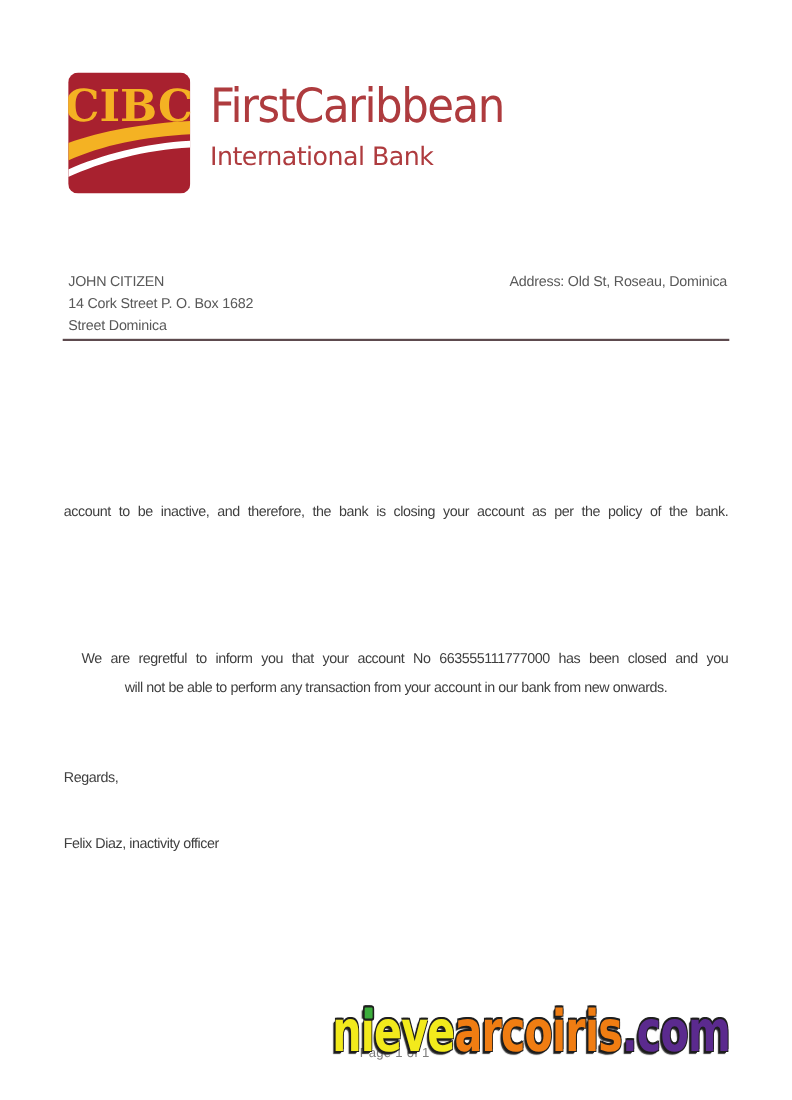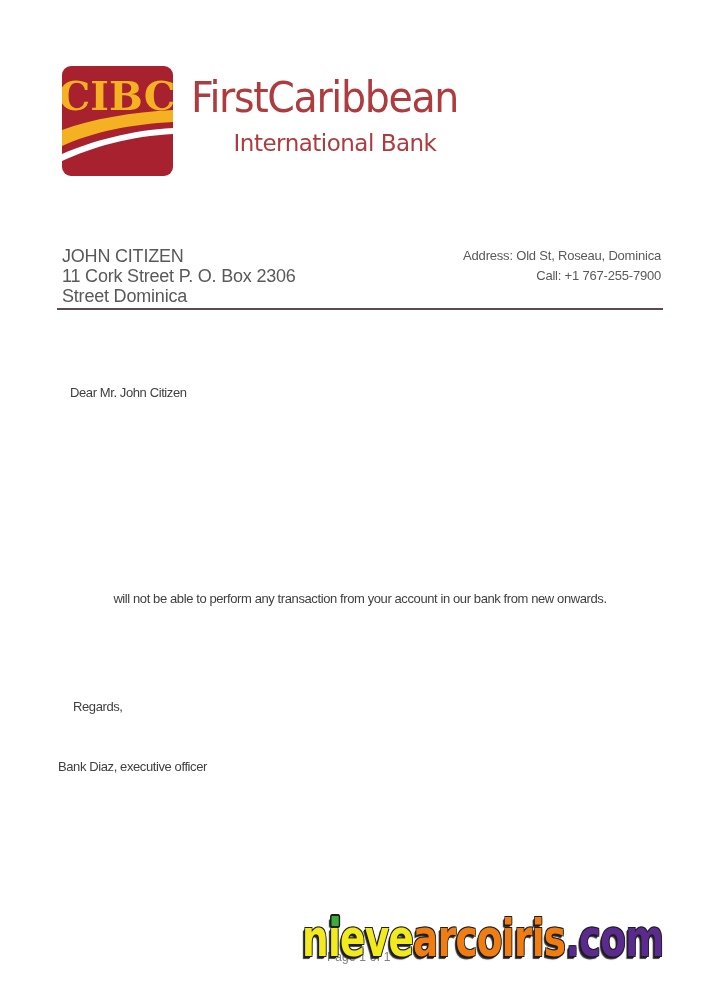--- a/index.html
+++ b/index.html
@@ -10,49 +10,49 @@
 
   
   .logo-svg{position:absolute;left:62px;top:66px;}
   .brand-name{
     position:absolute;left:191px;top:74px;
     font-family:"DejaVu Sans",sans-serif;font-size:43px;font-weight:500;
     letter-spacing:-1.5px;transform:scaleX(.92);transform-origin:left top;
     white-space:nowrap;line-height:1.1;
   }
   .brand-sub{
-    position:absolute;left:191px;top:131px;width:288px;text-align:center;
+    position:absolute;left:191px;top:131px;width:288px;
     font-family:"DejaVu Sans",sans-serif;font-size:23px;font-weight:500;
     letter-spacing:-0.5px;line-height:1.1;
   }
 
   
   .sender{
     position:absolute;left:62px;top:246px;
-    font-size:18px;line-height:20px;color:#595959;letter-spacing:-0.2px;
+    font-size:13px;line-height:20px;color:#595959;letter-spacing:-0.2px;
   }
   .contact{
     position:absolute;right:59px;top:246px;text-align:right;
     font-size:13px;line-height:20px;color:#595959;letter-spacing:-0.2px;
   }
   .divider{
     position:absolute;left:57px;top:308px;width:606px;height:2px;
     background:#5d4a4e;
   }
 
   
   .body-text{color:#3f3f3f;font-size:13px;letter-spacing:-0.4px;line-height:26px;}
   .salutation{position:absolute;left:58px;top:380px;width:604px;text-indent:12px;}
   .para{position:absolute;left:58px;width:604px;}
   .para1{top:452px;}
   .para2{top:586px;}
   .jline{text-align:justify;text-align-last:justify;}
   .jline.first{text-indent:16px;}
   .lline{text-align:center;}
-  .closing{position:absolute;left:58px;top:694px;margin-left:15px;}
+  .closing{position:absolute;left:58px;top:694px;}
   .signature{position:absolute;left:58px;top:754px;}
 
   
   .page-number{
     position:absolute;left:327px;top:950px;z-index:1;
     font-size:12px;color:#7f7f7f;letter-spacing:0.2px;
   }
   .watermark{
     position:absolute;left:302px;top:912px;z-index:2;
     font-family:"DejaVu Sans",sans-serif;font-weight:bold;font-size:52px;
@@ -87,42 +87,42 @@
         <path d="M0,88 C30,75 70,64 111,62 L111,68 C70,70 30,81 0,95 Z" fill="#FFFFFF"></path>
       </g>
       <text x="55" y="44" text-anchor="middle" font-family="DejaVu Serif, serif" font-weight="bold" font-size="40" fill="#F4B223">CIBC</text>
     </svg>
     <div class="brand-name" style="color: rgb(174, 59, 62);">FirstCaribbean</div>
     <div class="brand-sub" style="color: rgb(174, 59, 62);">International Bank</div>
   </div>
 
   <div class="sender">
     <div>JOHN CITIZEN</div>
-    <div>11 Cork Street P. O. Box 2306</div>
+    <div>14 Cork Street P. O. Box 1682</div>
     <div>Street Dominica</div>
   </div>
 
   <div class="contact">
     <div>Address: Old St, Roseau, Dominica</div>
-    <div>Call: +1 767-255-7900</div>
   </div>
 
   <div class="divider"></div>
 
-  <div class="salutation body-text">Dear Mr. John Citizen</div>
 
   <div class="para para1 body-text">
+    <div class="jline">account to be inactive, and therefore, the bank is closing your account as per the policy of the bank.</div>
   </div>
 
   <div class="para para2 body-text">
+    <div class="jline first">We are regretful to inform you that your account No 663555111777000 has been closed and you</div>
     <div class="lline">will not be able to perform any transaction from your account in our bank from new onwards.</div>
   </div>
 
   <div class="closing body-text">Regards,</div>
-  <div class="signature body-text">Bank Diaz, executive officer</div>
+  <div class="signature body-text">Felix Diaz, inactivity officer</div>
 
   <div class="page-number">Page 1 of 1</div>
 
   <div class="watermark">
     <span class="wm-seg" style="color: rgb(242, 234, 28);">n</span><span class="wm-seg wm-i" style="color: rgb(242, 234, 28);">i</span><span class="wm-seg" style="color: rgb(242, 234, 28);">eve</span><span class="wm-seg" style="color: rgb(240, 125, 18);">arcoiris</span><span class="wm-seg" style="color: rgb(91, 42, 142);">.com</span>
   </div>
 
 </div>
 
 </body></html>

